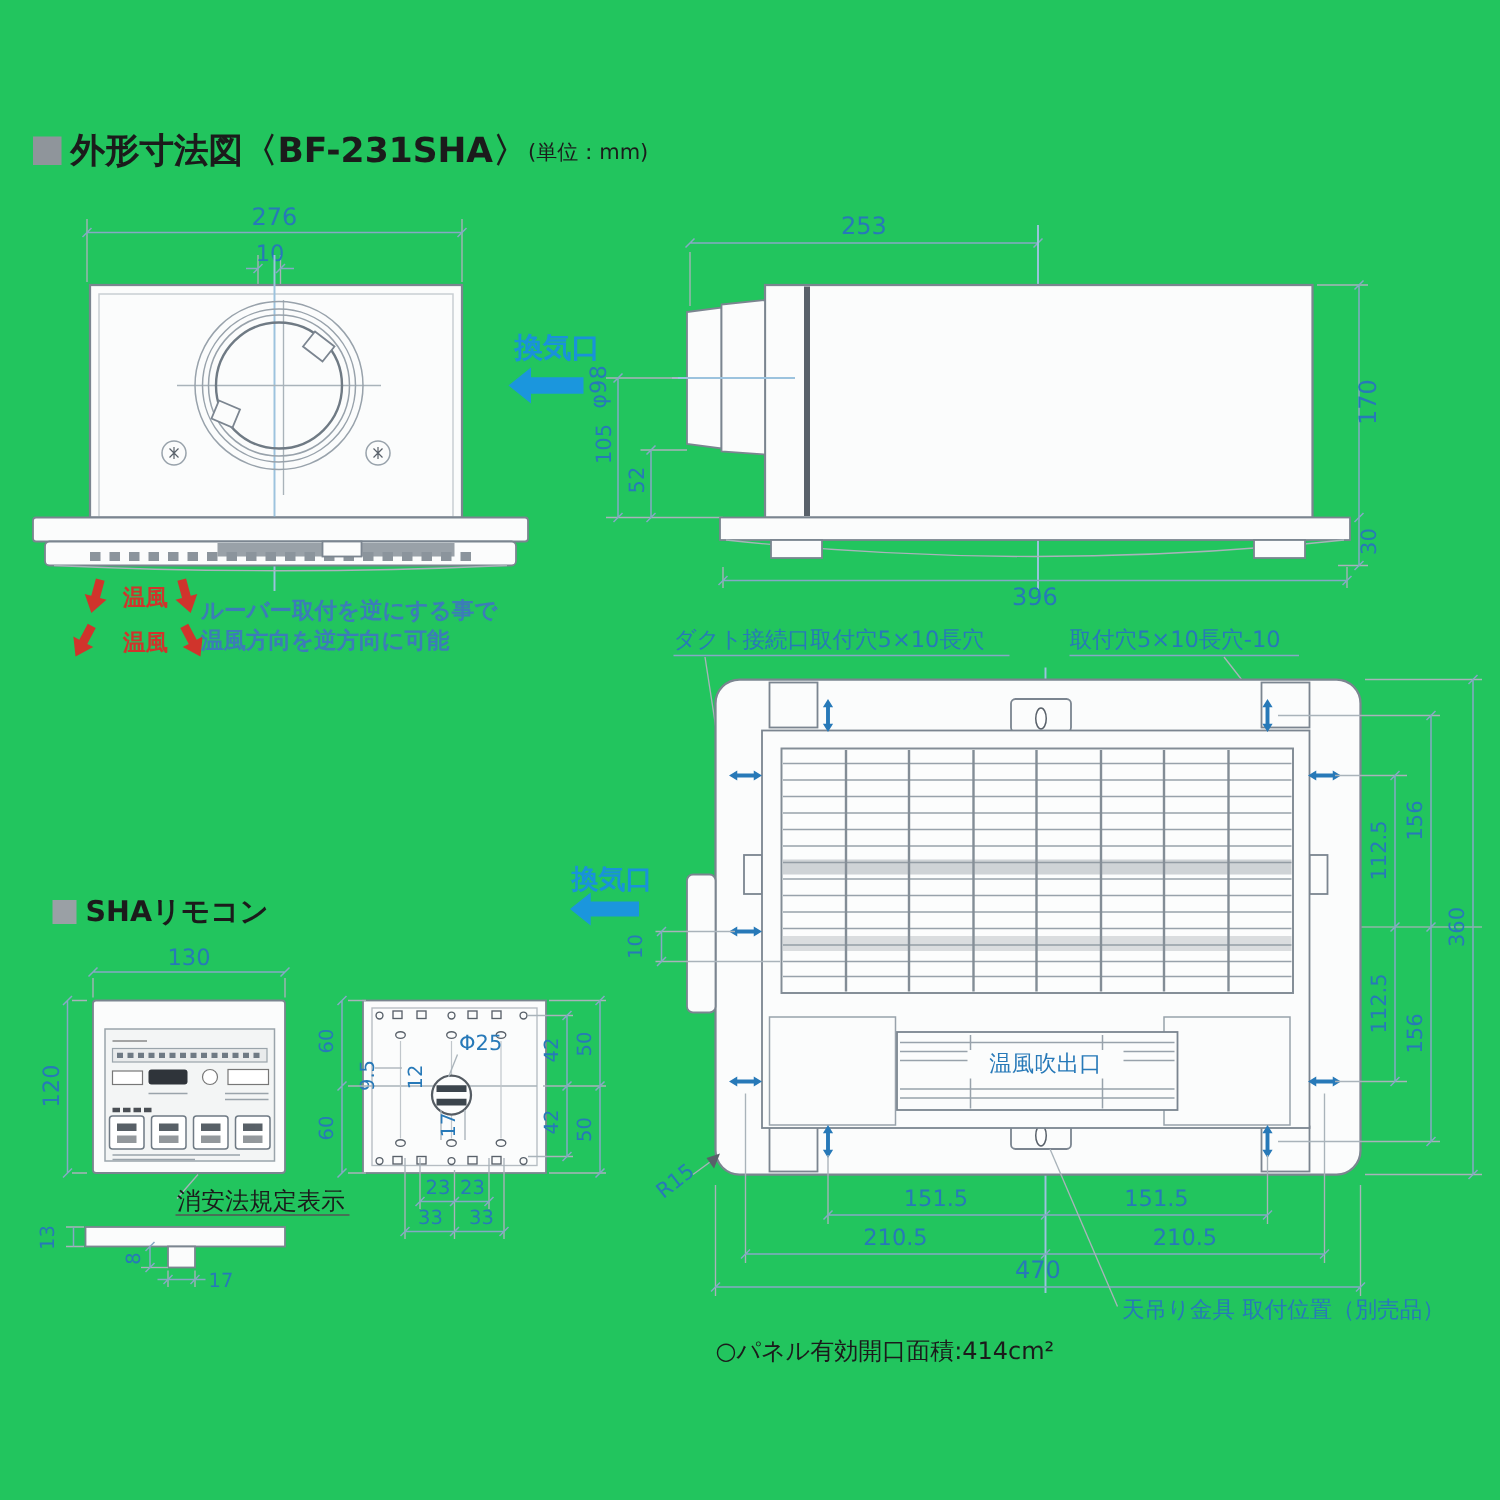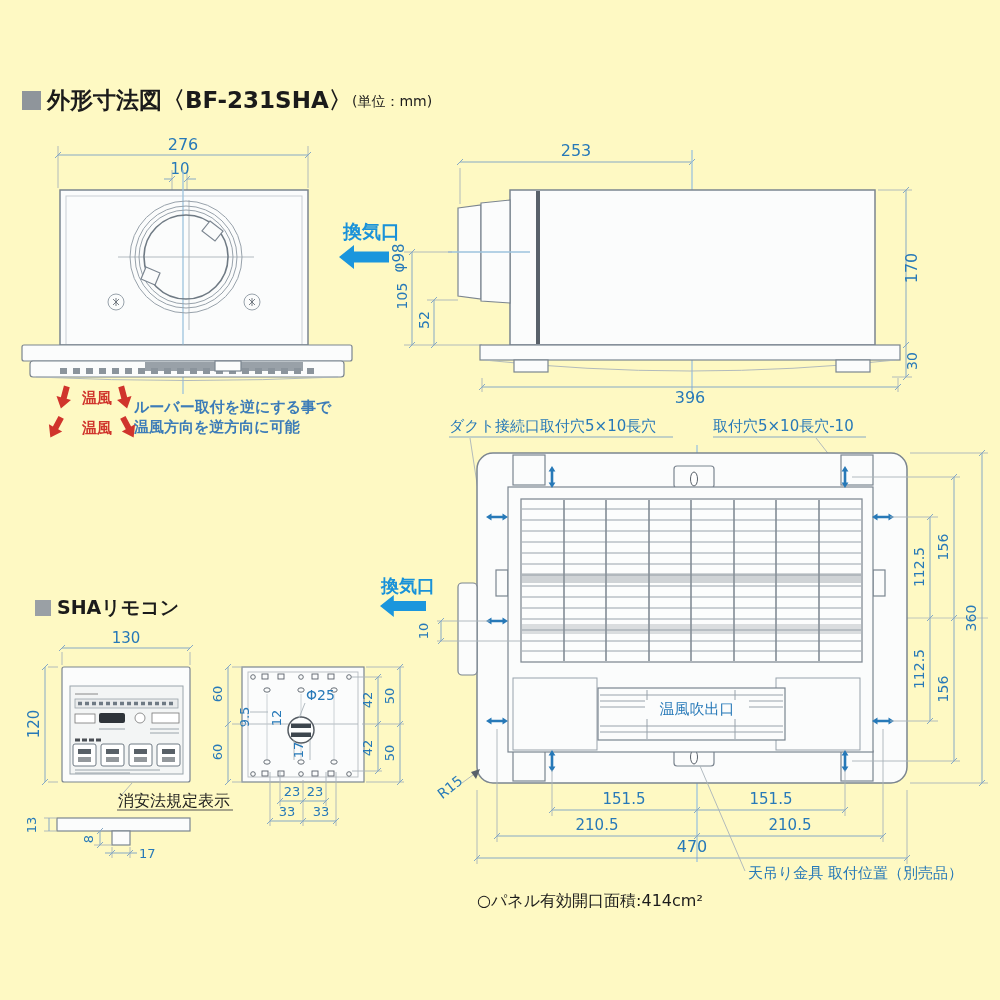--- a/index.html
+++ b/index.html
@@ -1,16 +1,16 @@
 <!DOCTYPE html>
 <html><head>
 <meta charset="utf-8">
 <style>
   html,body{margin:0;padding:0;background:#f4f5f4;}
-  .page{width:1000px;height:1000px;position:relative;background:#fef9c3;}
+  .page{width:1000px;height:1000px;position:relative;background:#22c55e;}
   svg{display:block;}
   text{font-family:"DejaVu Sans",sans-serif;}
   .o{stroke:#7b8590;fill:#fbfcfc;stroke-width:1.5;}
   .o1{stroke:#7b8590;fill:#fbfcfc;stroke-width:1.2;}
   .o2{stroke:#98a2ab;fill:none;stroke-width:1;}
   .thin{stroke:#a9b3ba;fill:none;stroke-width:.9;}
   .dim{stroke:#86a9c5;fill:none;stroke-width:1;}
   .cl{stroke:#9cc3de;fill:none;stroke-width:1.3;}
   .dk{stroke:#59616a;fill:none;}
   .dt{fill:#2779b8;font-size:14px;}

